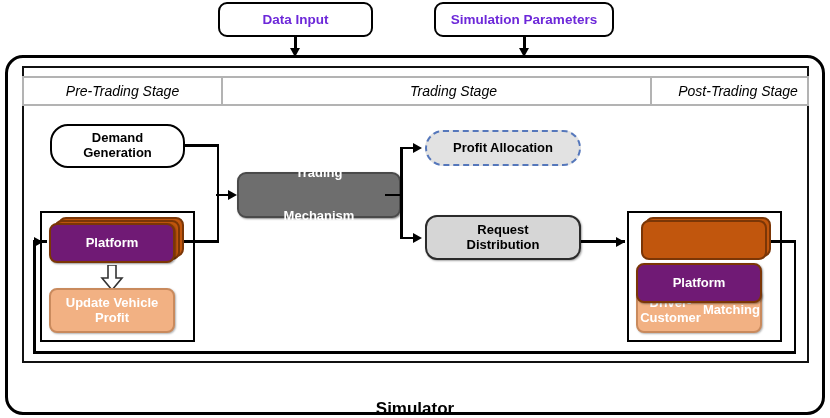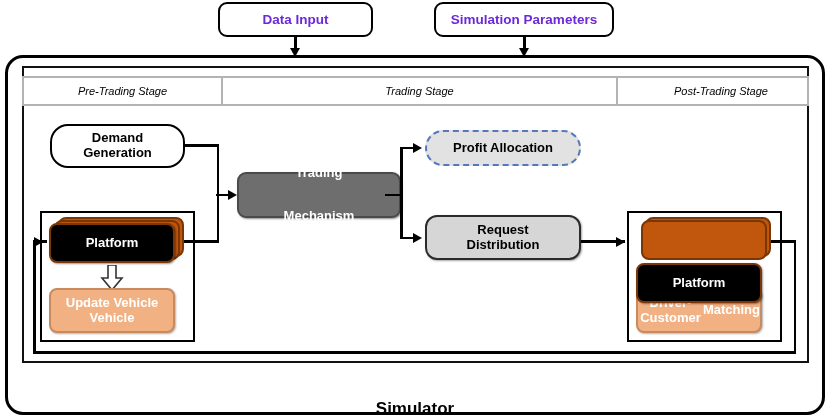--- a/index.html
+++ b/index.html
@@ -24,21 +24,21 @@
     display:flex;align-items:center;justify-content:center;
   }
 
   
   .innerframe{border:2px solid #111;background:transparent;}
 
   
   .stagebar{border:2px solid #b3b3b3;background:#fff;display:flex;}
   .stagecell{
     display:flex;align-items:center;justify-content:center;
-    font-style:italic;font-size:11px;color:#000;
+    font-style:italic;font-size:14px;color:#000;
     border-right:2px solid #b3b3b3;height:100%;
   }
   .stagecell:last-child{border-right:none;padding-left:17px;}
 
   
   .node{
     display:flex;align-items:center;justify-content:center;text-align:center;
     font-weight:bold;line-height:1.12;
   }
   .node-white{
@@ -53,21 +53,21 @@
   .node-gray-light{
     background:#d6d6d6;border:2px solid #2b2b2b;border-radius:12px;
     color:#000;font-size:13px;
     box-shadow:1px 1px 2px rgba(0,0,0,.35);
   }
   .node-dashed{
     background:#e2e2e2;border:2px dashed #5577bb;border-radius:18px;
     color:#000;font-size:13px;
   }
   .node-orange{
-    background:#000000;border:2px solid #7b3606;border-radius:8px;
+    background:#701a75;border:2px solid #7b3606;border-radius:8px;
     color:#fff;font-size:13px;
     box-shadow:1px 1px 2px rgba(0,0,0,.4);
     position:relative;z-index:3;
   }
   .stackcard{
     background:#c1560d;border:2px solid #7b3606;border-radius:8px;
   }
   .node-peach{
     background:#f2b183;border:2px solid #c98a5d;border-radius:8px;
     color:#fff;font-size:13px;
@@ -113,21 +113,21 @@
   <div class="abs arrowdown" style="left:519px;top:48px;"></div>
 
   <div class="abs simulator" style="left:5px;top:55px;width:820px;height:360px;"></div>
 
   <div class="abs innerframe" style="left:22px;top:66px;width:787px;height:297px;"></div>
 
   <div class="abs stagebar" style="left:22px;top:76px;width:787px;height:30px;">
     <div class="stagecell" style="width:197px;">
       <span>Pre-Trading Stage</span>
     </div>
-    <div class="stagecell" style="width:393px;">
+    <div class="stagecell" style="width:393px;margin-left:34px;">
       <span>Trading Stage</span>
     </div>
     <div class="stagecell" style="flex:1;">
       <span>Post-Trading Stage</span>
     </div>
   </div>
 
   <div class="abs node node-white" style="left:50px;top:124px;width:135px;height:44px;flex-direction:column;">
     <span>Demand</span>
     <span>Generation</span>
@@ -140,21 +140,21 @@
   <div class="abs node node-orange" style="left:49px;top:223px;width:126px;height:40px;">
     <span>Platform</span>
   </div>
 
   <svg class="abs blockarrow" viewBox="0 0 24 26" style="left:100px;top:265px;">
     <polygon points="8,0 16,0 16,13 22,13 12,25 2,13 8,13" fill="#ffffff" stroke="#333333" stroke-width="1.6"></polygon>
   </svg>
 
   <div class="abs node node-peach" style="left:49px;top:288px;width:126px;height:45px;flex-direction:column;">
     <span>Update Vehicle</span>
-    <span>Vehicle</span>
+    <span>Profit</span>
   </div>
 
   <div class="abs node node-gray-dark" style="left:237px;top:172px;width:164px;height:46px;flex-direction:column;gap:28px;">
     <span>Trading</span>
     <span>Mechanism</span>
   </div>
 
   <div class="abs node node-dashed" style="left:425px;top:130px;width:156px;height:36px;">
     <span>Profit Allocation</span>
   </div>

